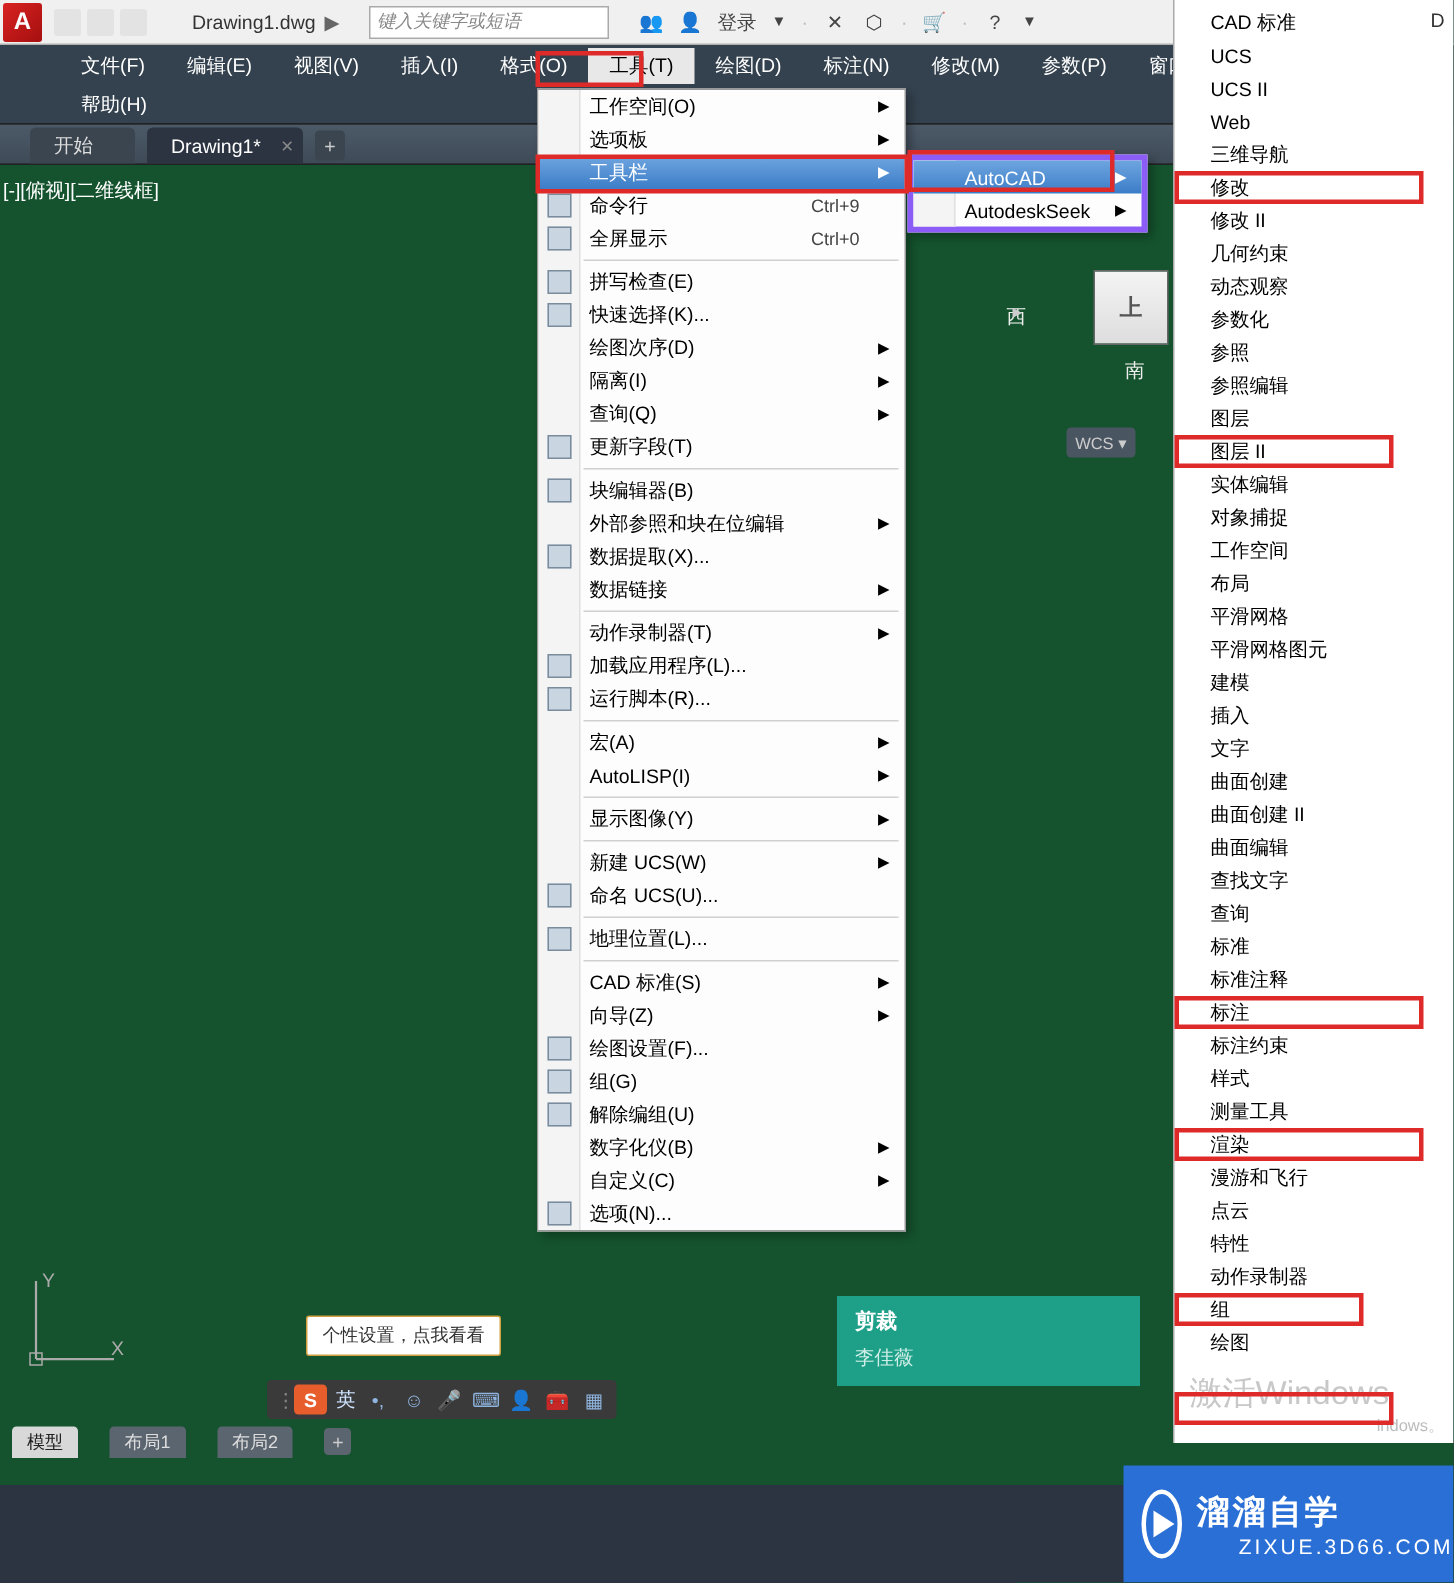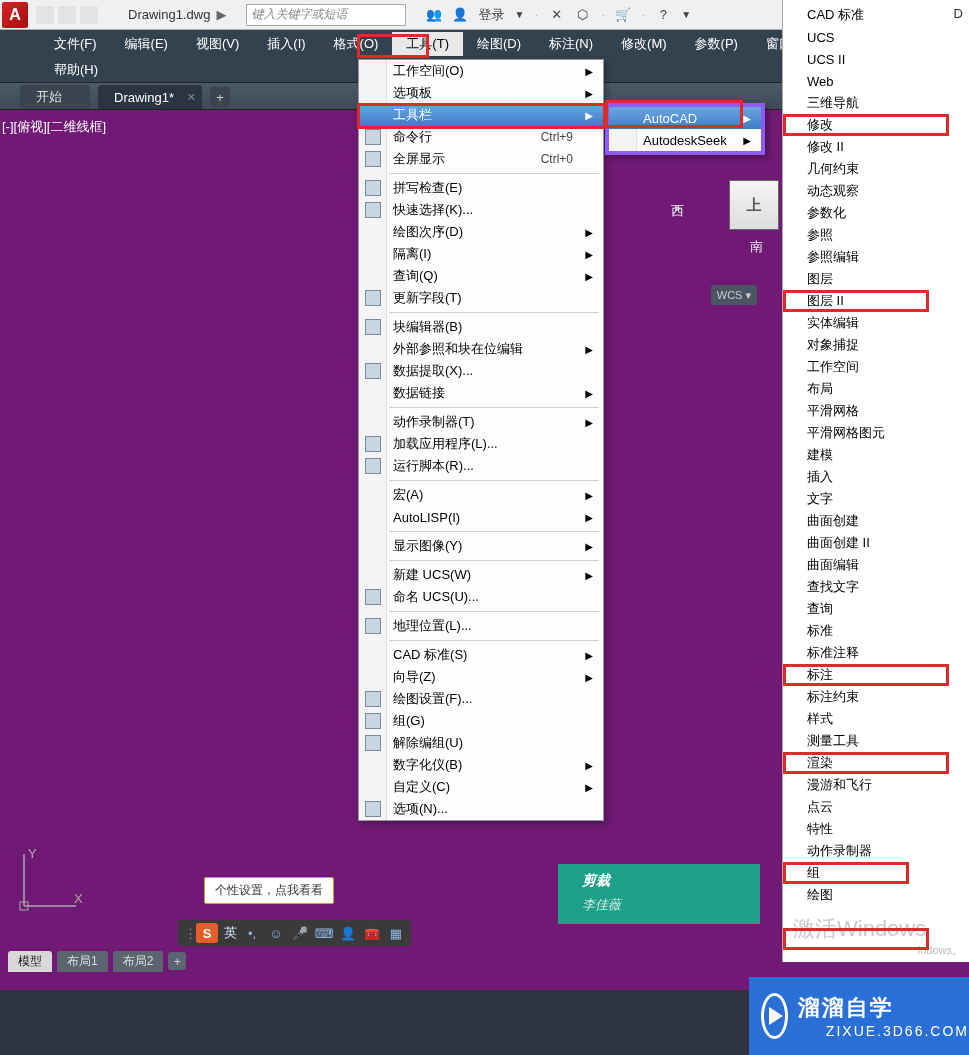--- a/index.html
+++ b/index.html
@@ -26,21 +26,21 @@
   .menubar-row2 { height: 24px; background:#34424f; display:flex; align-items:center; padding: 0 40px; }
   
   
   .doctabs { height: 28px; background: linear-gradient(#4c5a68,#3e4a56); display:flex; align-items:flex-end; padding-left: 20px; gap: 8px; border-top:1px solid #222; border-bottom:1px solid #222; }
   .doctab { height: 24px; padding: 0 28px 0 16px; background:#3a4550; color:#ddd; border-radius: 4px 4px 0 0; display:flex; align-items:center; position:relative; font-size:12px;}
   .doctab.active { background:#2b3440; color:#fff; }
   .doctab .x { position:absolute; right:6px; font-size:11px; color:#888; }
   .doctab-add { width: 20px; height:20px; background:#3a4550; border-radius:3px; color:#ccc; display:flex; align-items:center; justify-content:center; margin-bottom:2px;}
   
   
-  .canvas { position:relative; height: 880px; background:#701a75; color:#fff; }
+  .canvas { position:relative; height: 880px; background:#14532d; color:#fff; }
   .viewport-label { position:absolute; top:8px; left:2px; font-size:13px; color:#fff; }
   
   
   .viewcube { position:absolute; right:190px; top:70px; width:90px; height:90px; }
   .cube-face{ width:50px; height:50px; background:linear-gradient(#f4f4f4,#ddd); border:1px solid #666; position:absolute; right:0; top:0; display:flex; align-items:center; justify-content:center; font-size:15px; font-weight:bold; color:#555;}
   .cube-side{position:absolute; color:#eee;}
   .wcs { position:absolute; right:212px; top:175px; height:20px; padding:0 6px; background:#4a5562; color:#ccc; font-size:11px; display:flex; align-items:center; border-radius:3px;}
   
   
   .menu-popup { position:absolute; left:358px; top:59px; width:246px; background:#fdfdfd; border:1px solid #999; box-shadow:3px 3px 6px rgba(0,0,0,0.3); z-index:20; }
@@ -79,26 +79,26 @@
   .tooltip { position:absolute; left:204px; bottom:86px; background:#fff; border:1px solid #d0a040; padding:4px 10px; font-size:12px; color:#333; border-radius:2px;}
   .tooltip::after{content:'';position:absolute;left:8px;bottom:-6px;border:6px solid transparent;border-top-color:#fff;}
   
   
   .ime-bar { position:absolute; left:178px; bottom:44px; height:26px; display:flex; align-items:center; gap:6px; background:#3a3a3a; padding:0 6px; border-radius:3px;}
   .ime-key { width:22px; height:20px; background:#e85d2c; border-radius:3px; display:flex;align-items:center;justify-content:center;color:#fff;font-weight:bold;}
   .ime-text { color:#cfe4ff; font-size:13px;}
   .ime-icon { width:18px;height:18px; color:#8fb5e0; display:flex;align-items:center;justify-content:center;}
   
   
-  .green-popup{position:absolute; left:558px; bottom:66px; width:202px; height:60px; background:#1e9f87; color:#fff; padding:8px 24px;font-style:italic;}
+  .green-popup{position:absolute; left:558px; bottom:66px; width:202px; height:60px; background:#1e9f87; color:#fff; padding:8px 12px;}
   .gp-title{font-weight:bold;font-size:14px;}
   .gp-sub{font-size:13px; color:#cfeee7; margin-top:6px;}
   
   
-  .layout-tabs { position:absolute; left:8px; bottom:18px; height:22px; display:flex; align-items:center; gap:5px;}
+  .layout-tabs { position:absolute; left:8px; bottom:18px; height:22px; display:flex; align-items:center; gap:21px;}
   .lt-tab { padding:2px 10px; background:#5b6570; color:#ddd; border-radius:3px 3px 0 0; font-size:12px;}
   .lt-tab.active{ background:#d8d8d8; color:#222;}
   .lt-plus { width:18px;height:18px;background:#5b6570;border-radius:3px;color:#ccc;display:flex;align-items:center;justify-content:center;}
   
   
   .zixue-logo { position:absolute; right:0; bottom:0; width:220px; height:78px; background:#2a6fd6; z-index:60; display:flex; align-items:center; gap:10px; padding-left:12px;}
   .zixue-play{width:46px;height:46px;border:3px solid #fff;border-radius:50%;display:flex;align-items:center;justify-content:center;}
   .zixue-play::after{content:'';border-left:14px solid #fff;border-top:9px solid transparent;border-bottom:9px solid transparent;margin-left:4px;}
   .zixue-text{color:#fff;display:flex;flex-direction:column;}
   .zixue-cn{font-size:22px;font-weight:bold;letter-spacing:2px;}

